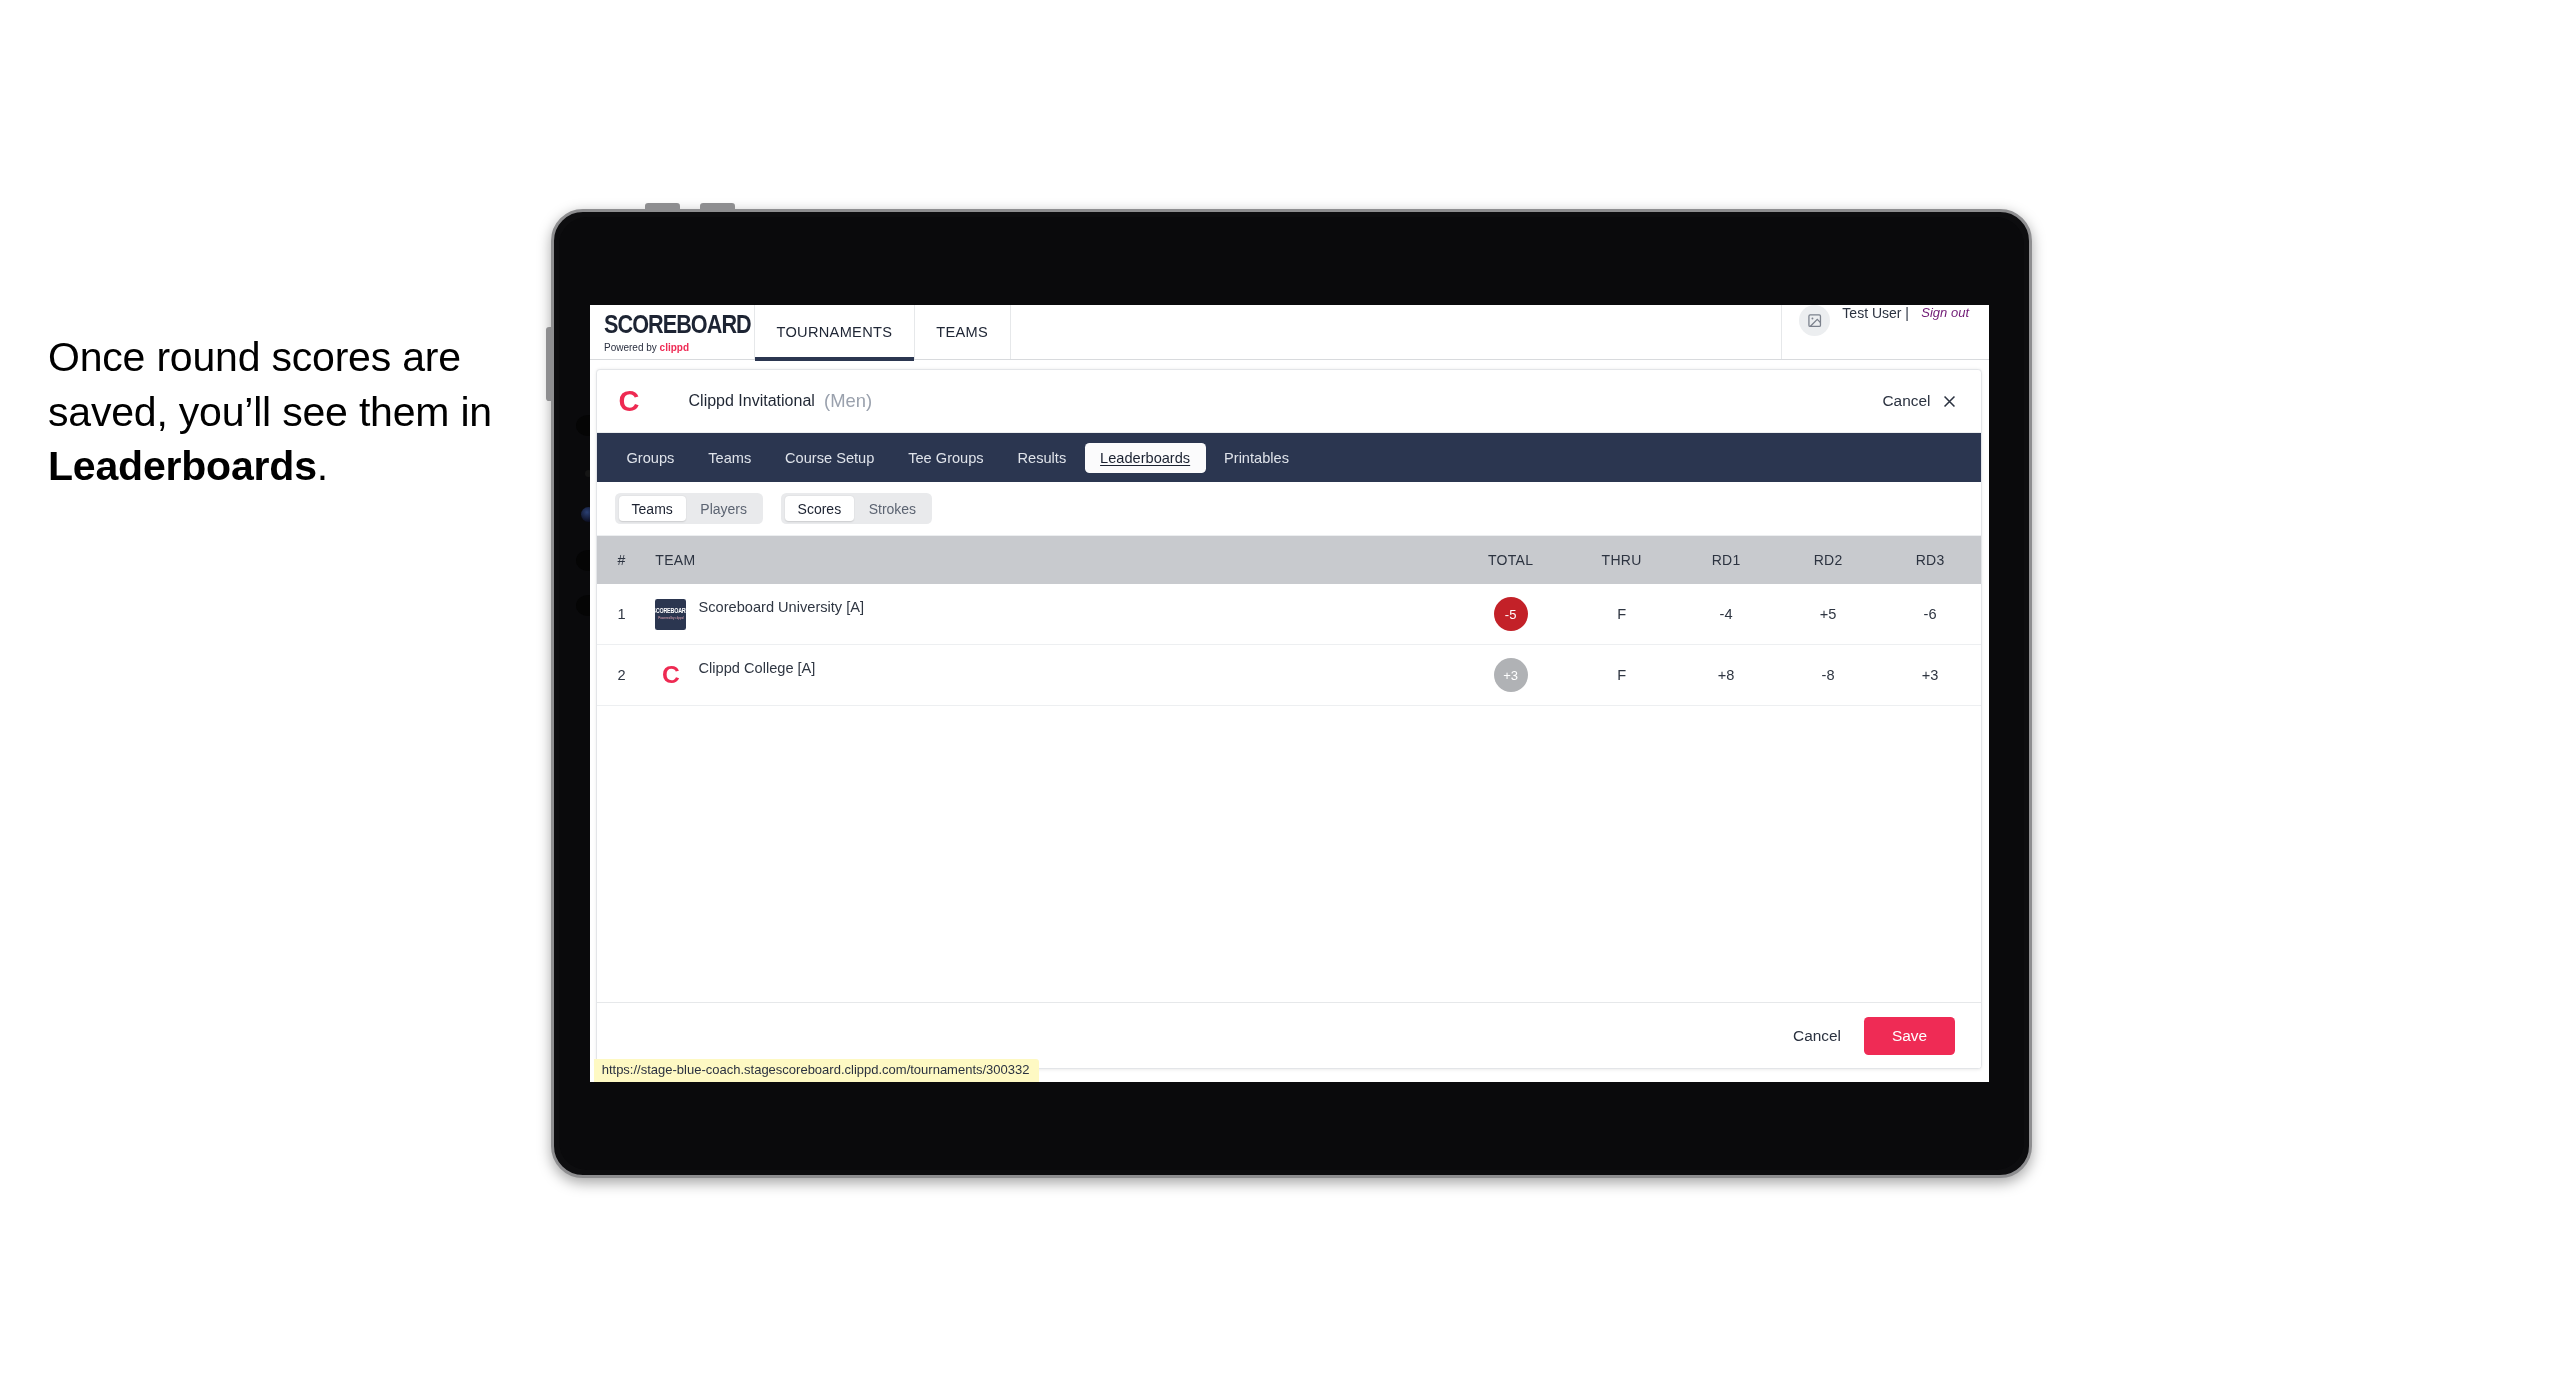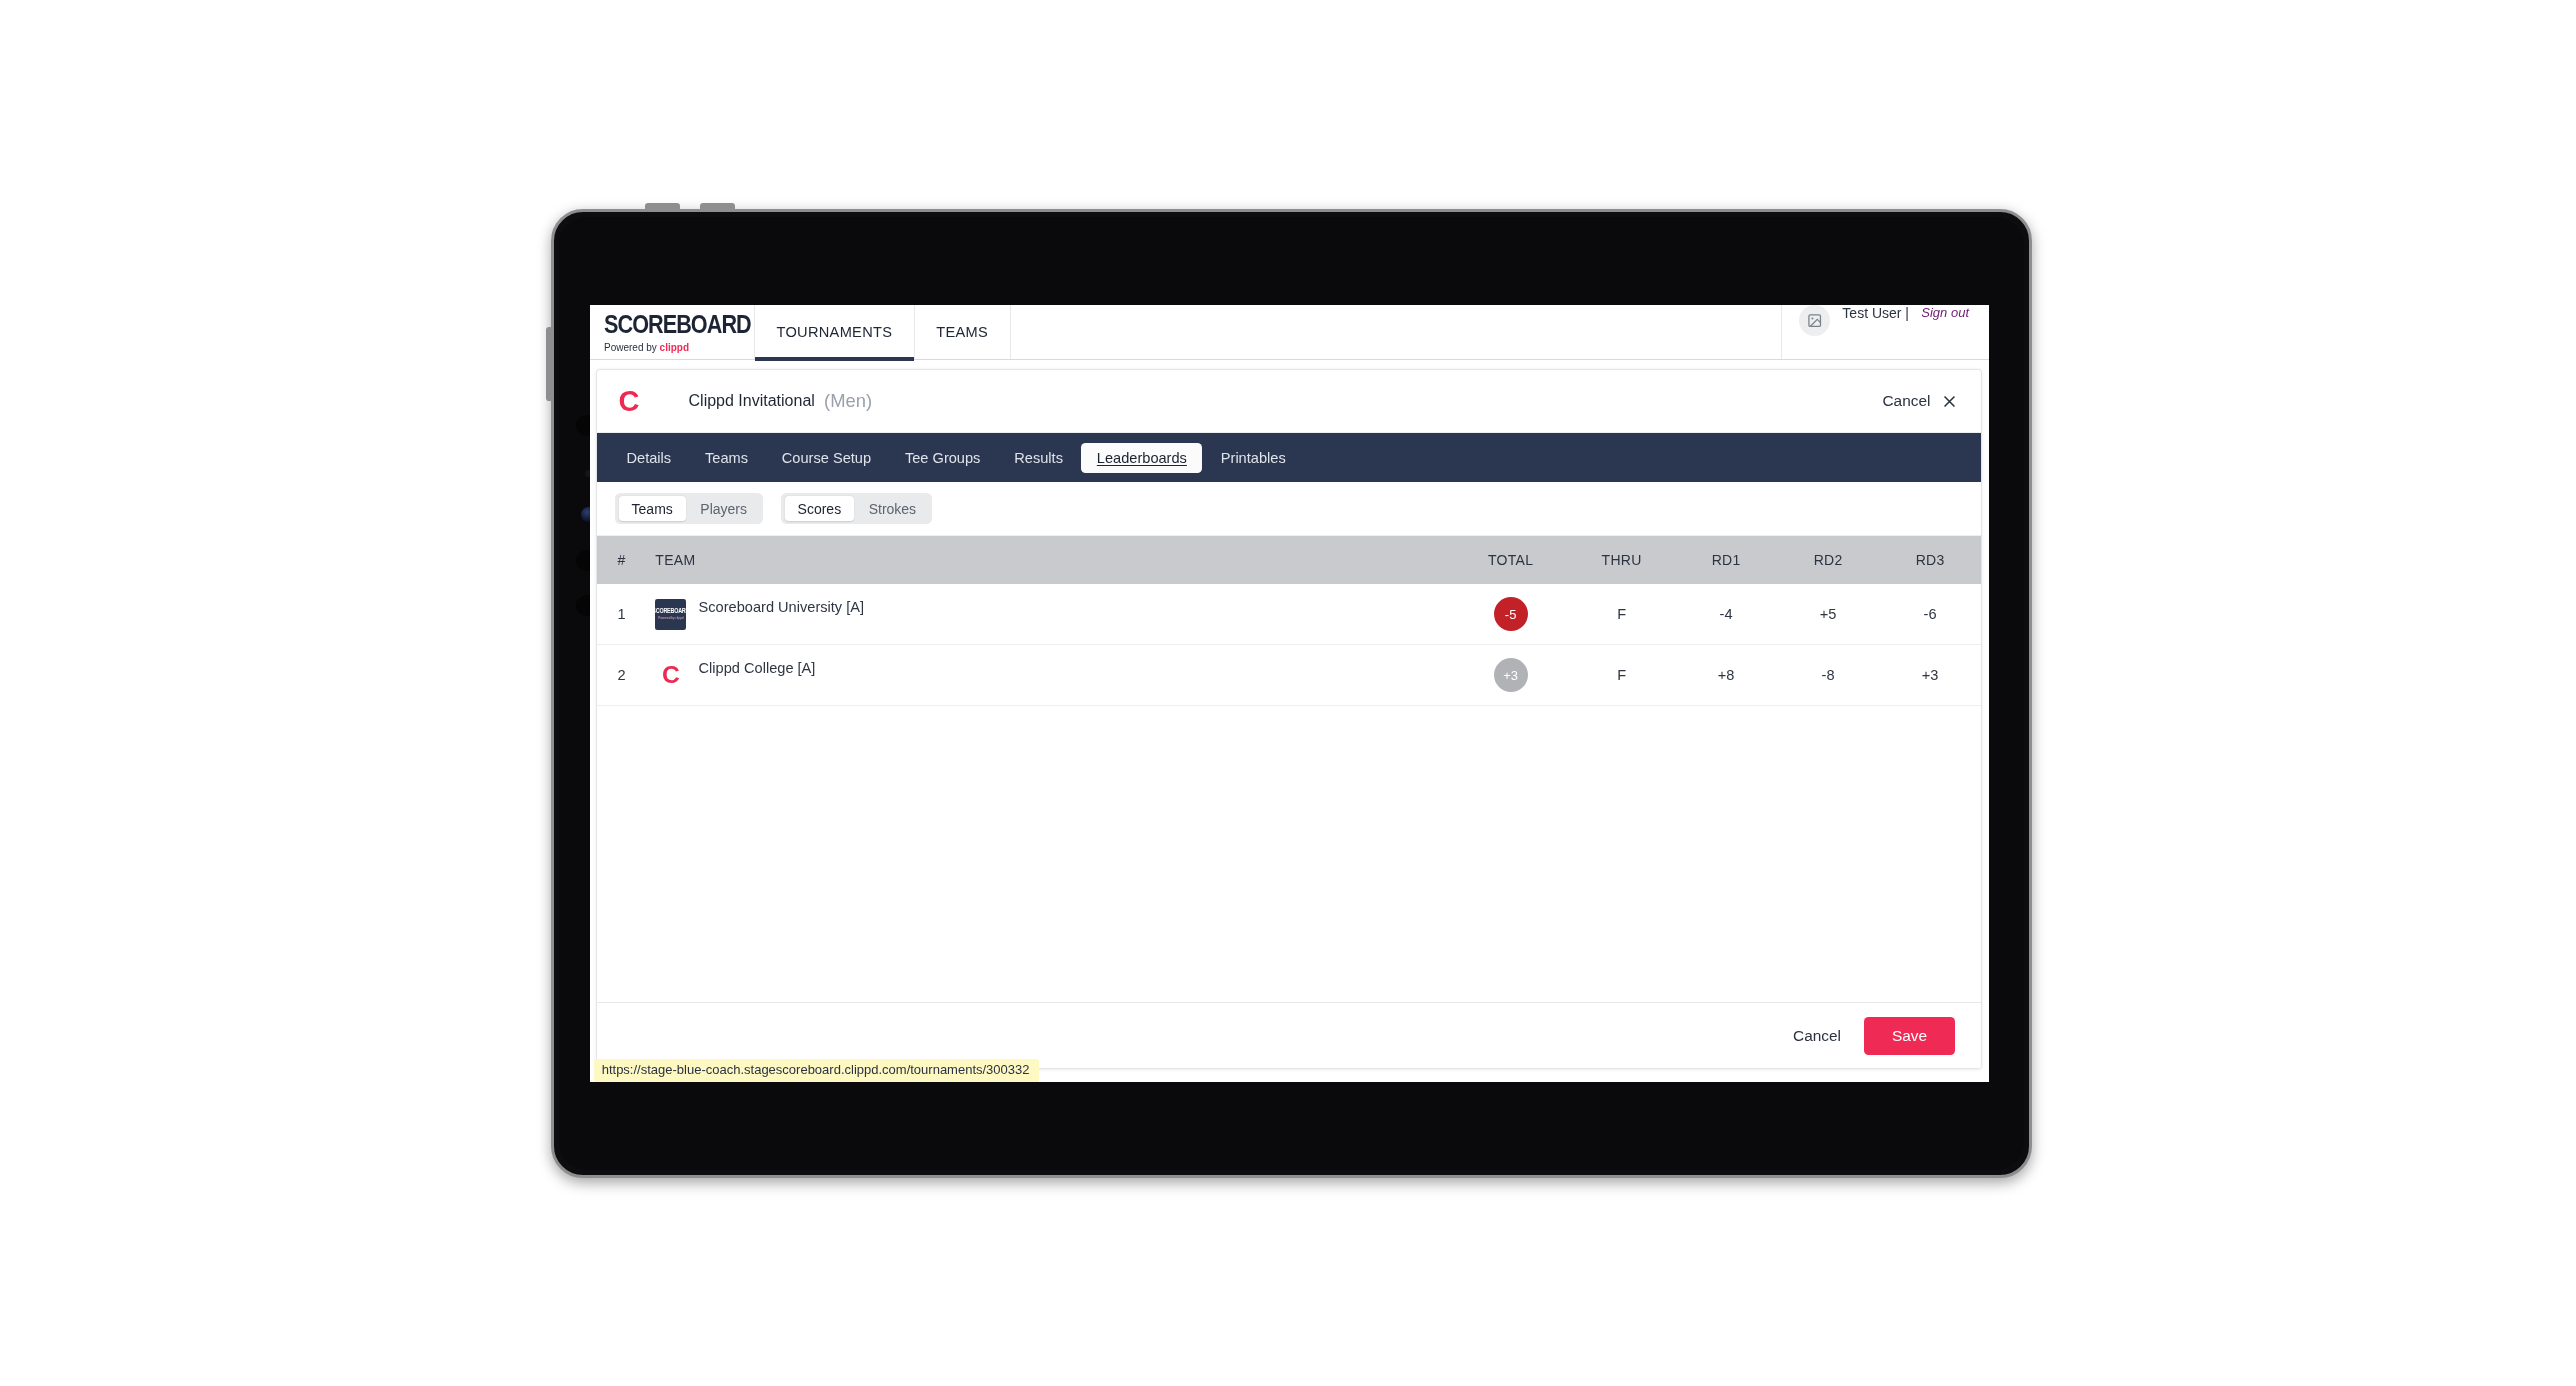--- a/index.html
+++ b/index.html
@@ -305,20 +305,23 @@
     border-top-right-radius: 3.1px;
     white-space: nowrap;
     z-index: 20;
   }
 </style>
 </head>
 <body>
 
 <div id="page">
 
+<div class="caption">
+  <span>Once round scores are saved, you’ll see them in </span><b>Leaderboards</b><span>.</span>
+</div>
 
 <div class="tablet">
   <div class="top-btn b1"></div>
   <div class="top-btn b2"></div>
   <div class="side-btn s1"></div>
   <div class="tablet-inner">
     <div class="dot d1"></div>
     <div class="dot d2"></div>
     <div class="dot d3"></div>
     <div class="dot d4"></div>
@@ -363,21 +366,21 @@
       <div class="tourn-gender">(Men)</div>
       <div class="card-head-right">
         <span class="cancel-top">Cancel</span>
         <svg width="17" height="17" viewBox="0 0 24 24" stroke="#2b3240" stroke-width="2.2" fill="none">
           <path d="M5 5l14 14M19 5L5 19"></path>
         </svg>
       </div>
     </div>
 
     <div class="tabstrip">
-      <div class="tab"><span>Details</span></div>
+      <div class="tab"><span>Groups</span></div>
       <div class="tab"><span>Teams</span></div>
       <div class="tab"><span>Course Setup</span></div>
       <div class="tab"><span>Tee Groups</span></div>
       <div class="tab"><span>Results</span></div>
       <div class="tab active"><span>Leaderboards</span></div>
       <div class="tab"><span>Printables</span></div>
     </div>
 
     <div class="filters">
       <div class="seg">

